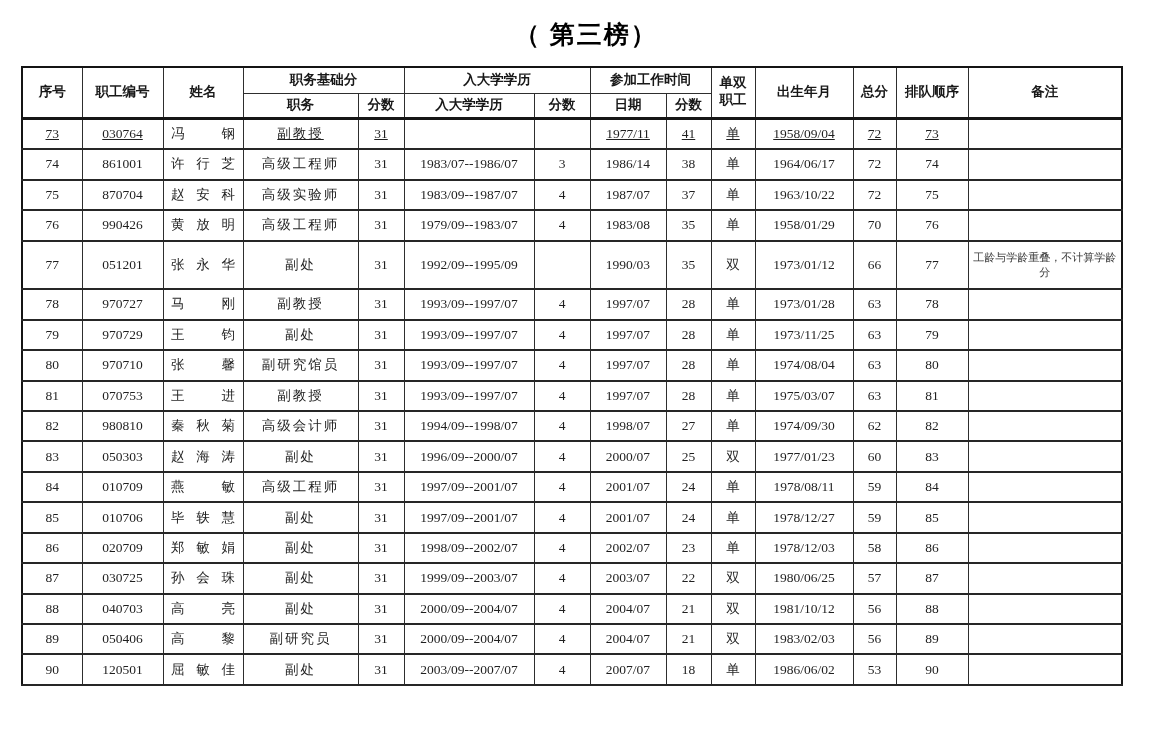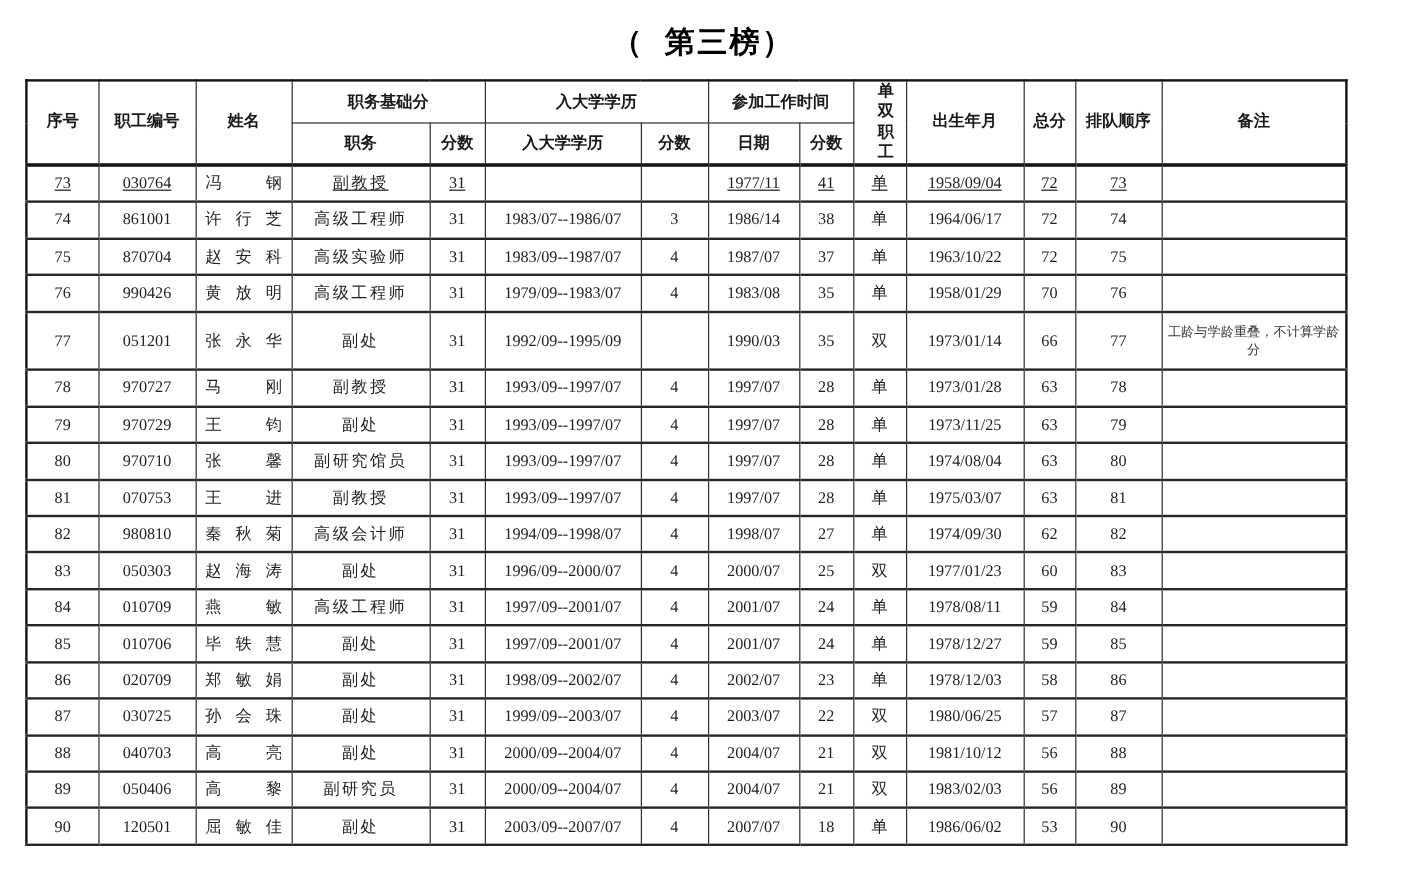--- a/index.html
+++ b/index.html
@@ -15,21 +15,21 @@
     font-family: "Liberation Serif", "DejaVu Serif", serif;
     color: #1c1c1c;
     overflow: hidden;
   }
   .title {
     position: absolute;
     top: 18px;
     left: 0;
     width: 100%;
     text-align: center;
-    font-family: Liberation Mono, monospace;
+    font-family: Liberation Serif, serif;
     font-weight: 700;
     font-size: 25px;
     letter-spacing: 2px;
     color: #000000;
     white-space: pre;
   }
   table.rank-table {
     position: absolute;
     left: 21px;
     top: 66px;
@@ -49,21 +49,21 @@
   }
   .rank-table thead th {
     font-family: "Liberation Sans", "DejaVu Sans", sans-serif;
     font-weight: 700;
     font-size: 13.5px;
     line-height: 1.25;
     color: #181818;
   }
   .rank-table thead tr.group-row { height: 26px; }
   .rank-table thead tr.sub-row { height: 25px; }
-  .rank-table th.narrow { padding: 0 20px; }
+  .rank-table th.narrow { padding: 0 6px; }
   .rank-table tbody td {
     font-size: 13.5px;
     border-top: 2px solid #262626;
     border-bottom: 2px solid #262626;
     color: #1f1f1f;
   }
   .rank-table tbody tr:first-child td { border-top: 3px solid #161616; text-decoration: underline; }
   .rank-table td.c-position { letter-spacing: 2px; }
   .rank-table td.c-remarks {
     font-size: 11px;
@@ -194,21 +194,21 @@
           <td class="c-serial">77</td>
           <td class="c-employee-id">051201</td>
           <td class="c-name"><span class="name-box">张永华</span></td>
           <td class="c-position">副处</td>
           <td class="c-position-score">31</td>
           <td class="c-education">1992/09--1995/09</td>
           <td class="c-education-score"></td>
           <td class="c-work-date">1990/03</td>
           <td class="c-work-score">35</td>
           <td class="c-single-double">双</td>
-          <td class="c-birth-date">1973/01/14</td>
+          <td class="c-birth-date">1973/01/12</td>
           <td class="c-total-score">66</td>
           <td class="c-queue-order">77</td>
           <td class="c-remarks">工龄与学龄重叠，不计算学龄分</td>
         </tr>
         <tr>
           <td class="c-serial">78</td>
           <td class="c-employee-id">970727</td>
           <td class="c-name"><span class="name-box">马刚</span></td>
           <td class="c-position">副教授</td>
           <td class="c-position-score">31</td>

